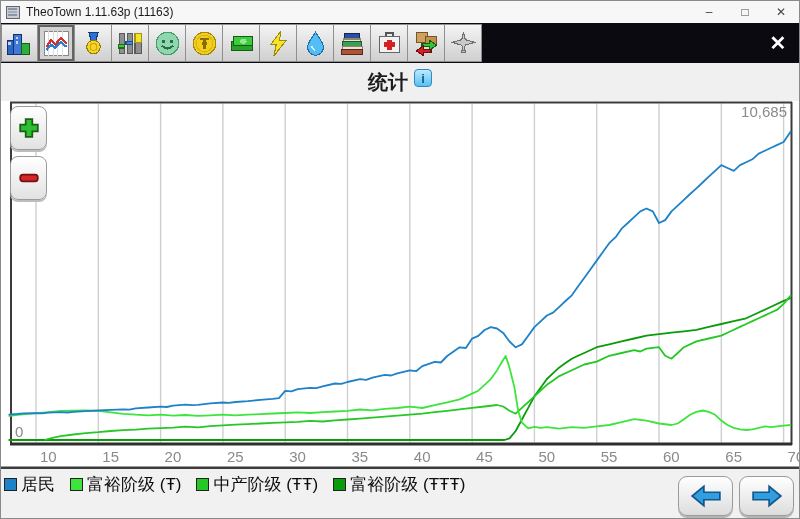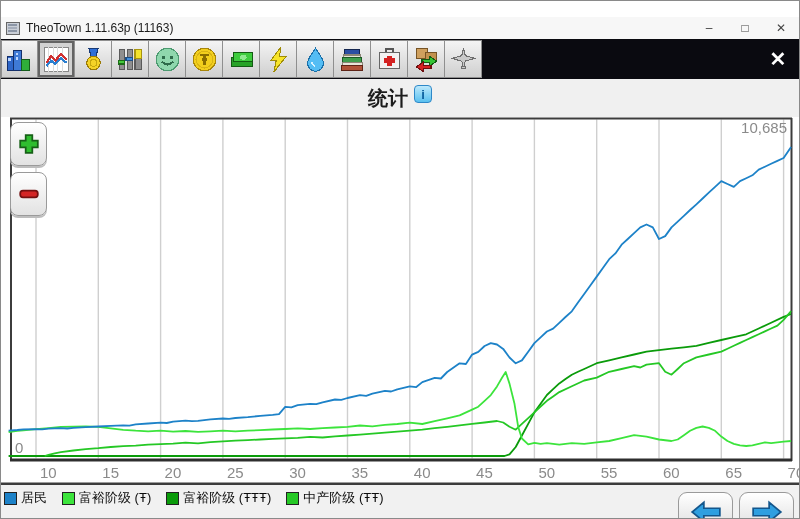--- a/index.html
+++ b/index.html
@@ -1,20 +1,20 @@
 <!DOCTYPE html>
 <html><head>
 <meta charset="utf-8">
 <style>
   * { margin:0; padding:0; box-sizing:border-box; }
   body { font-family:"Liberation Sans", sans-serif; background:#555; }
   .window { width:800px; height:519px; background:#fff; border:1px solid #8a8a8a; overflow:hidden; position:relative; }
 
   
-  .titlebar { height:22px; background:#f7f7f7; display:flex; align-items:center; padding-left:5px;margin-top:16px; }
+  .titlebar { height:22px; background:#f7f7f7; display:flex; align-items:center; padding-left:5px; }
   .titlebar .appicon { width:15px; height:14px; margin-right:5px; }
   .titlebar .title { font-size:12px; color:#1a1a1a; flex:1; }
   .win-controls { display:flex; height:100%; }
   .win-btn { width:36px; height:100%; display:flex; align-items:center; justify-content:center;
              font-size:12px; color:#444; cursor:default; }
 
   
   .toolbar { height:40px; background:#0a0a10; display:flex; align-items:stretch; }
   .tb-btn { width:37px; margin:1px 0 1px 0; border:1px solid #8f8f8f; border-left:none;
             background:linear-gradient(#f4f4f4,#cf
@@ -39,21 +39,21 @@
               border-radius:8px; background:linear-gradient(#ffffff,#e2e2e2);
               box-shadow:0 2px 0 #bdbdbd; display:flex; align-items:center; justify-content:center; }
   .side-btn.zin { top:5px; }
   .side-btn.zout { top:55px; }
 
   
   .bottom-bar { position:relative; height:51px; background:#f1f1f1; }
   .legend-row { display:flex; gap:15px; padding:4px 0 0 3px; align-items:center; flex-wrap:wrap; }
   .legend-item { display:flex; align-items:center; gap:4px; }
   .legend-swatch { width:13px; height:13px; border:1px solid #222; display:inline-block; }
-  .legend-label { font-size:13px; color:#0d0d0d; }
+  .legend-label { font-size:17px; color:#0d0d0d; }
   .nav-btns { position:absolute; right:5px; bottom:4px; display:flex; gap:6px; }
   .nav-btn { width:55px; height:40px; border:1px solid #9a9a9a; border-radius:9px;
              background:linear-gradient(#ffffff,#dddddd); box-shadow:0 2px 0 #b5b5b5;
              display:flex; align-items:center; justify-content:center; }
 </style>
 </head>
 <body>
 
 <div class="window">
 
@@ -237,26 +237,26 @@
     <div class="legend-row">
         <span class="legend-item">
           <span class="legend-swatch" style="background: rgb(29, 130, 200);"></span>
           <span class="legend-label">居民</span>
         </span>
         <span class="legend-item">
           <span class="legend-swatch" style="background: rgb(60, 228, 60);"></span>
           <span class="legend-label">富裕阶级 (Ŧ)</span>
         </span>
         <span class="legend-item">
+          <span class="legend-swatch" style="background: rgb(37, 200, 37);"></span>
+          <span class="legend-label">中产阶级 (ŦŦ)</span>
+        </span>
+        <span class="legend-item">
           <span class="legend-swatch" style="background: rgb(10, 155, 10);"></span>
           <span class="legend-label">富裕阶级 (ŦŦŦ)</span>
-        </span>
-        <span class="legend-item">
-          <span class="legend-swatch" style="background: rgb(37, 200, 37);"></span>
-          <span class="legend-label">中产阶级 (ŦŦ)</span>
         </span>
       </div>
     <div class="nav-btns">
       <div class="nav-btn">
         <svg width="32" height="26" viewBox="0 0 30 24">
             <polygon points="13,3 13,8.5 28,8.5 28,15.5 13,15.5 13,21 2,12" fill="#2f9fe0" stroke="#13568c" stroke-width="1.6"></polygon>
           </svg>
       </div>
       <div class="nav-btn">
         <svg width="32" height="26" viewBox="0 0 30 24">

